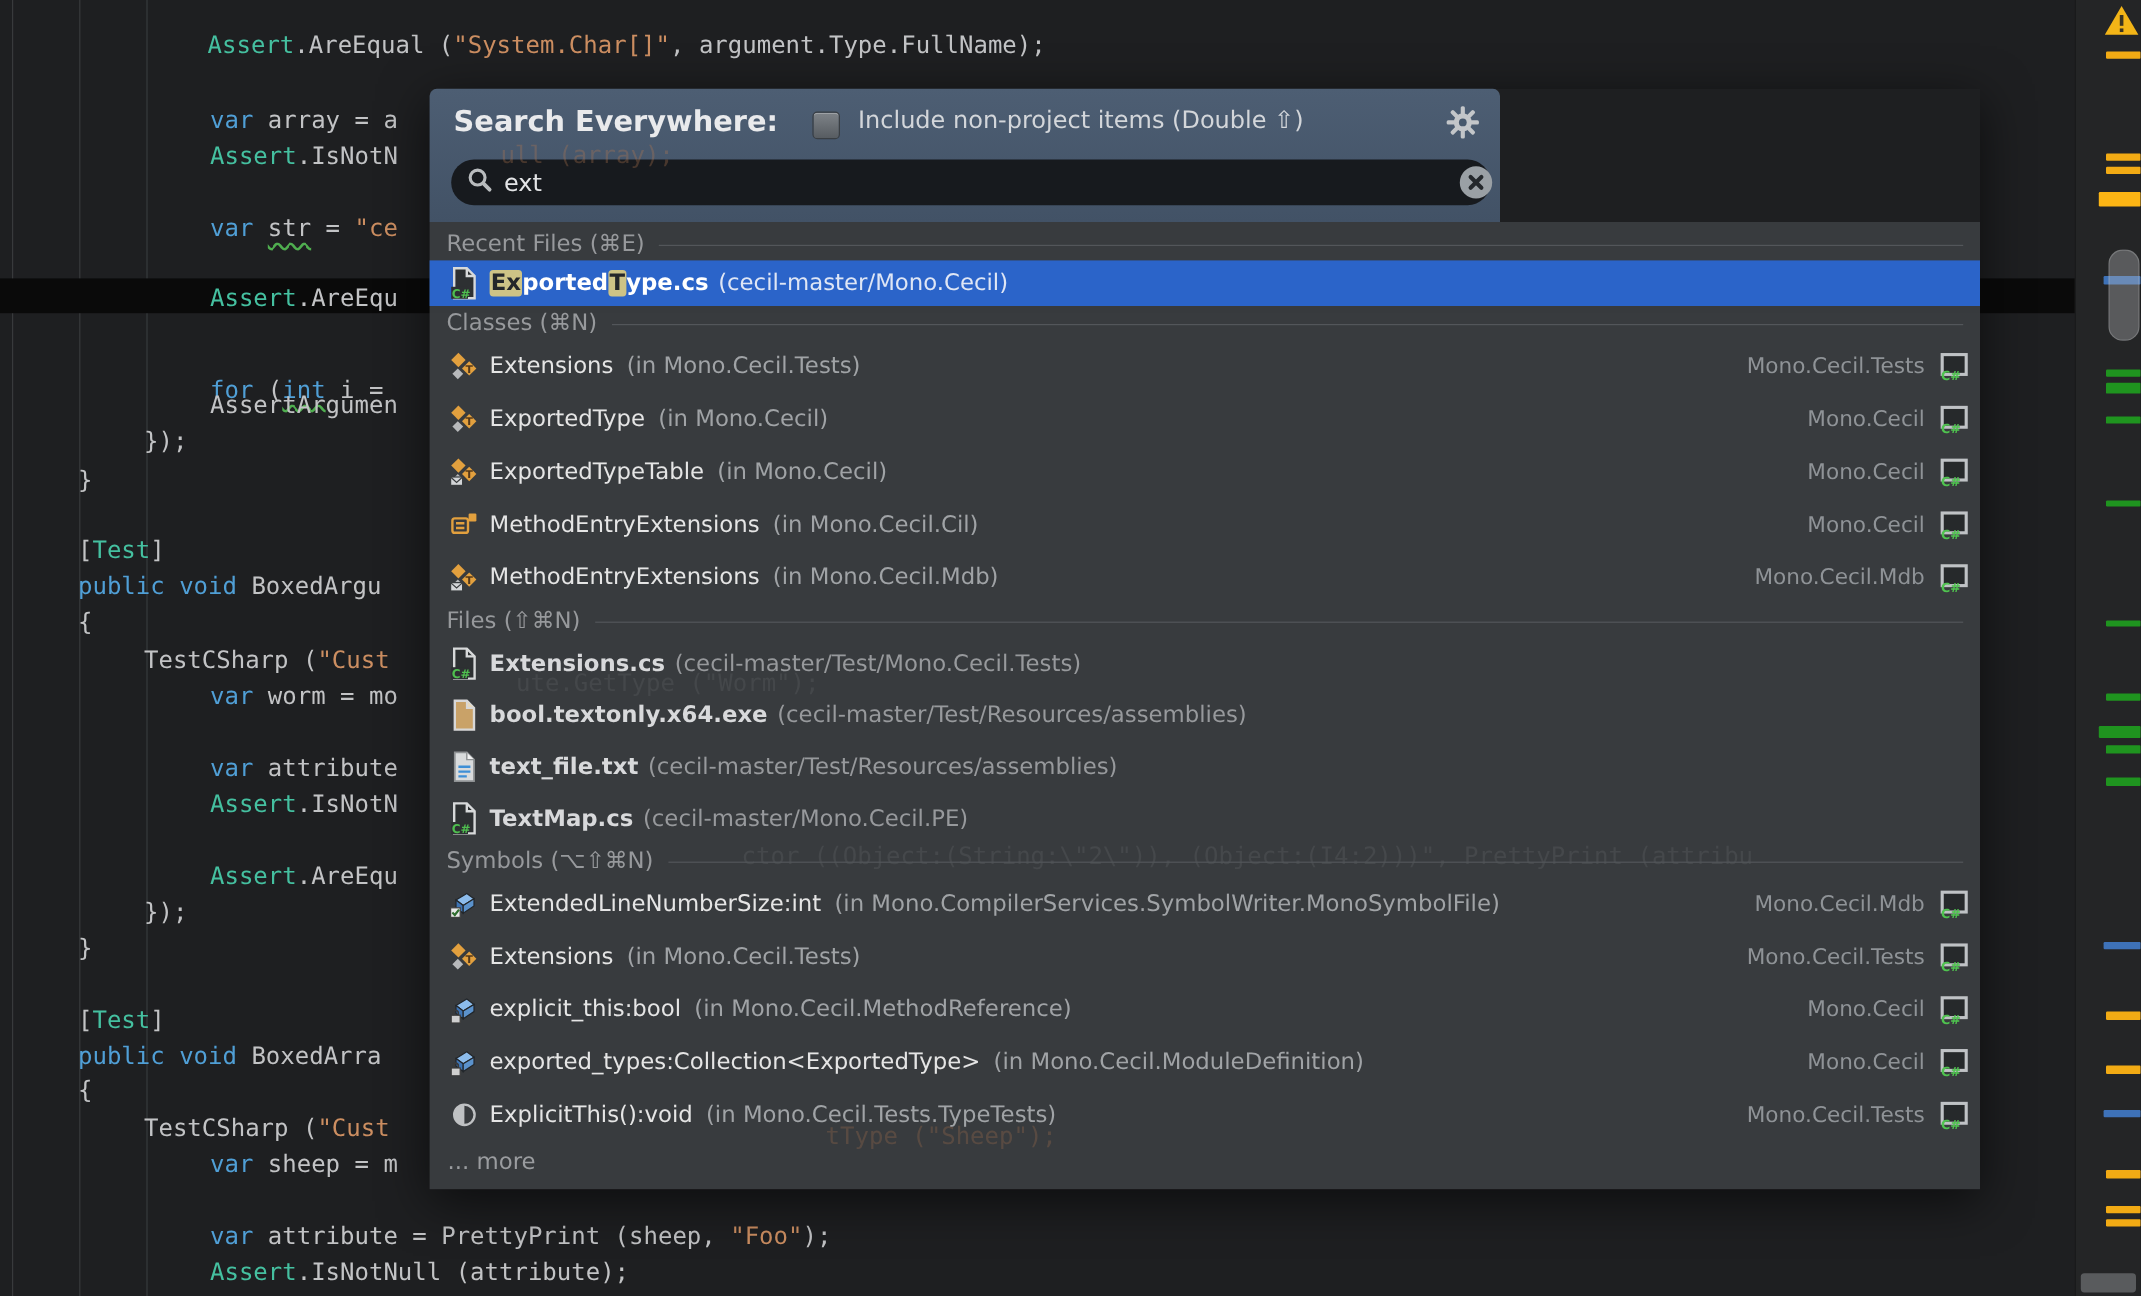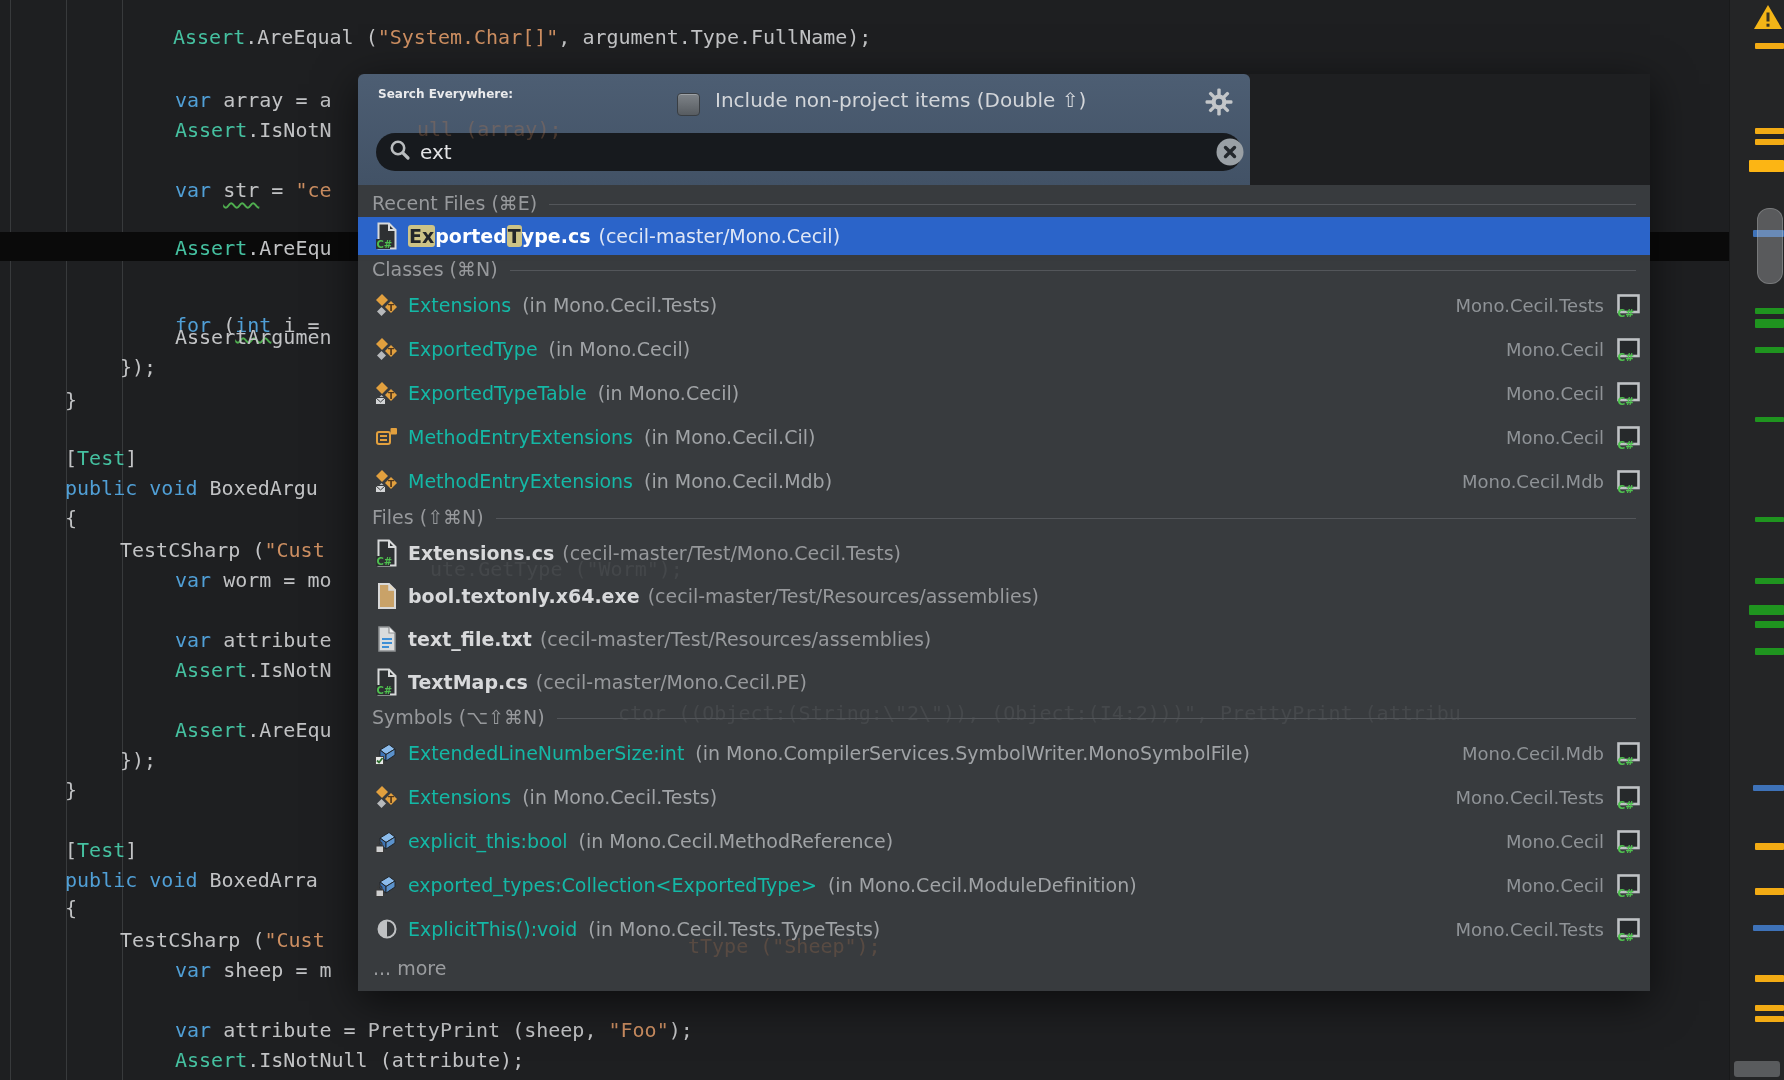--- a/index.html
+++ b/index.html
@@ -20,42 +20,42 @@
   .stripe-mark{position:absolute;border-radius:1px;}
   #stripe-thumb{position:absolute;left:1757px;width:24px;background:rgba(175,178,181,.38);
                 border:1px solid rgba(210,212,214,.25);border-radius:12px;}
   #warning-icon{position:absolute;left:1752px;top:3px;}
   #scroll-corner{position:absolute;left:1734px;top:1061px;width:46px;height:16px;background:#595b5d;border-radius:3px;}
   
   #se-shadow{position:absolute;left:358px;top:74px;width:1292px;height:917px;box-shadow:0 10px 40px rgba(0,0,0,.6);pointer-events:none;}
   #se-header{position:absolute;left:358px;top:74px;width:892px;height:111px;
              background:linear-gradient(#4d5e73,#42526à 65%);background:linear-gradient(#4d5e73,#425266);
              border-radius:6px 6px 0 0;z-index:6;}
-  #se-title{position:absolute;left:20px;top:13px;font-size:12px;font-weight:bold;color:#e9eaec;}
+  #se-title{position:absolute;left:20px;top:13px;font-size:24px;font-weight:bold;color:#e9eaec;}
   #se-checkbox{position:absolute;left:319px;top:19px;width:21px;height:21px;border-radius:4px;
                background:linear-gradient(#7e8destroy,#575c61);background:linear-gradient(#7e8388,#575c61);
                border:1px solid #393e43;box-shadow:inset 0 1px 0 rgba(255,255,255,.25);}
   #se-check-label{position:absolute;left:357px;top:14px;font-size:20px;color:#d3d6da;}
   #se-gear{position:absolute;left:847px;top:14px;}
   #se-input{position:absolute;left:18px;top:59px;width:854px;height:38px;border-radius:19px;
             background:rgba(20,22,25,.94);display:flex;align-items:center;padding-left:12px;}
   #se-input-value{font-size:20px;color:#e3e4e6;margin-left:8px;}
   #se-clear{position:absolute;right:5px;top:63px;}
   #se-list{position:absolute;left:358px;top:185px;width:1292px;height:806px;
            background:rgba(57,60,63,.965);z-index:5;padding-top:4px;box-sizing:border-box;}
   .ghost{position:absolute;white-space:pre;font:20px/26px "DejaVu Sans Mono",monospace;z-index:1;pointer-events:none;}
   .se-sec{position:relative;z-index:2;height:28px;display:flex;align-items:center;padding-left:14px;}
   .se-sec-title{font-size:19px;color:#97999c;white-space:pre;}
   .se-sec-rule{flex:1;height:1px;background:#53565a;margin:0 14px 0 12px;margin-top:2px;}
   .se-row{position:relative;z-index:2;height:44px;display:flex;align-items:center;
           padding:0 8px 0 14px;white-space:pre;}
   .se-row.file-row{height:43px;}
   .se-row.selected{height:38px;background:#2b64c9;}
   .row-icon{width:30px;display:flex;justify-content:center;align-items:center;flex:none;}
-  .row-name{font-size:19px;color:#14b8a6;margin-left:6px;}
+  .row-name{font-size:19px;color:#e5e5e5;margin-left:6px;}
   .row-name.bold{font-weight:bold;color:#d8d9db;}
   .selected .row-name{color:#ffffff;}
   .row-context{font-size:19px;color:#a0a3a6;margin-left:11px;}
   .file-row .row-context{margin-left:8px;color:#97999c;}
   .selected .row-context{color:#dfe6f5;}
   .row-hl{background:#cdc386;color:#23262a;border-radius:3px;padding:0 1px;font-weight:bold;}
   .row-spacer{flex:1;}
   .row-module{font-size:18px;color:#8f9397;margin-right:9px;}
   .module-icon{width:29px;display:flex;justify-content:center;align-items:center;flex:none;}
   #se-more{position:relative;z-index:2;height:34px;display:flex;align-items:center;

